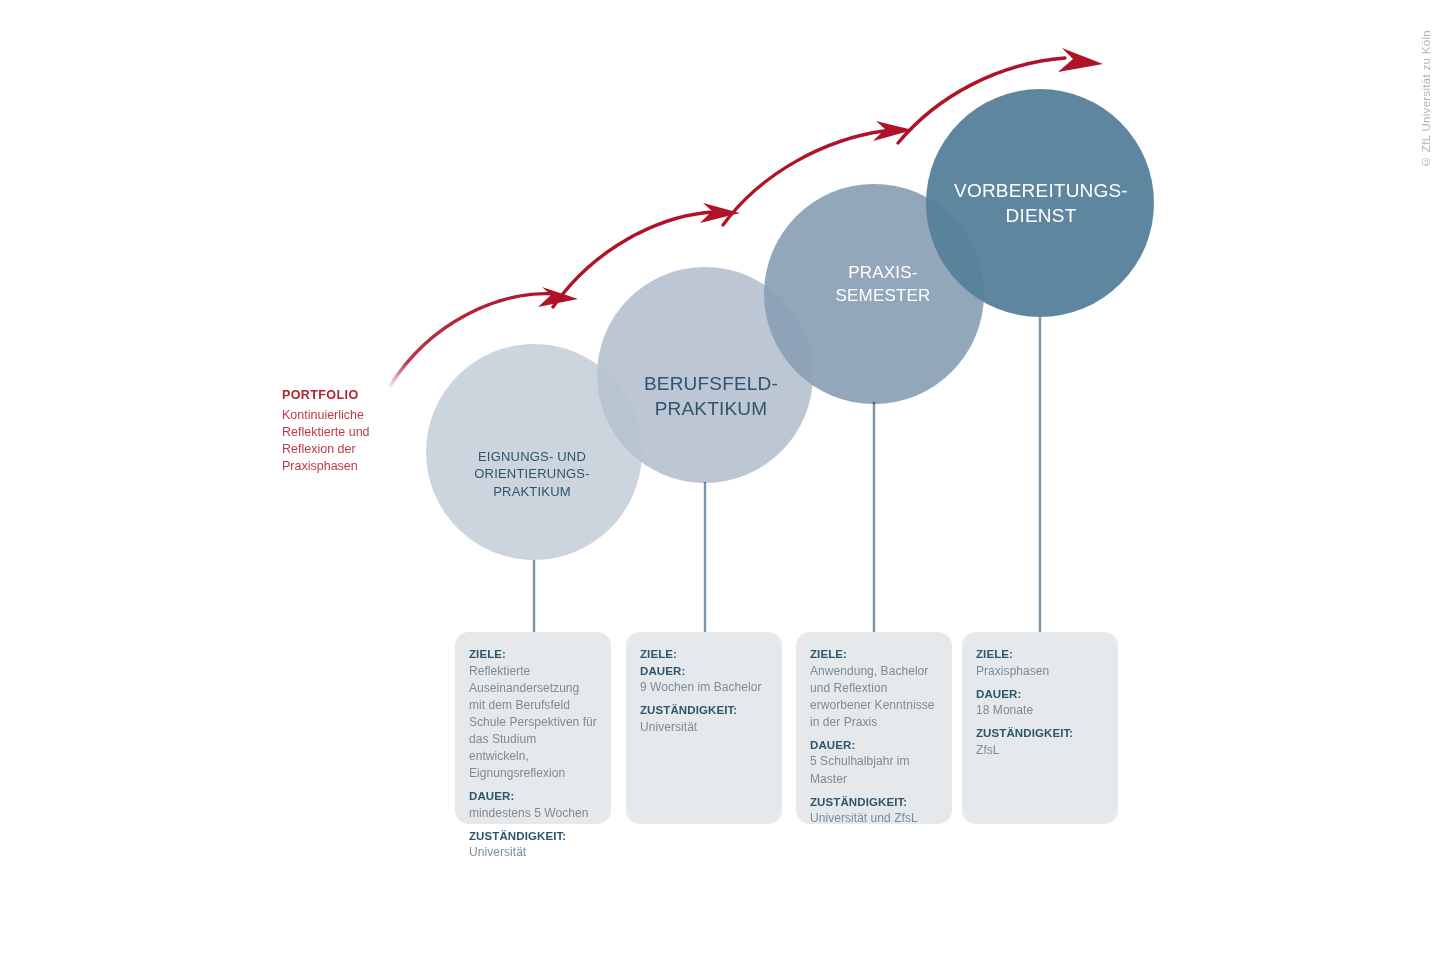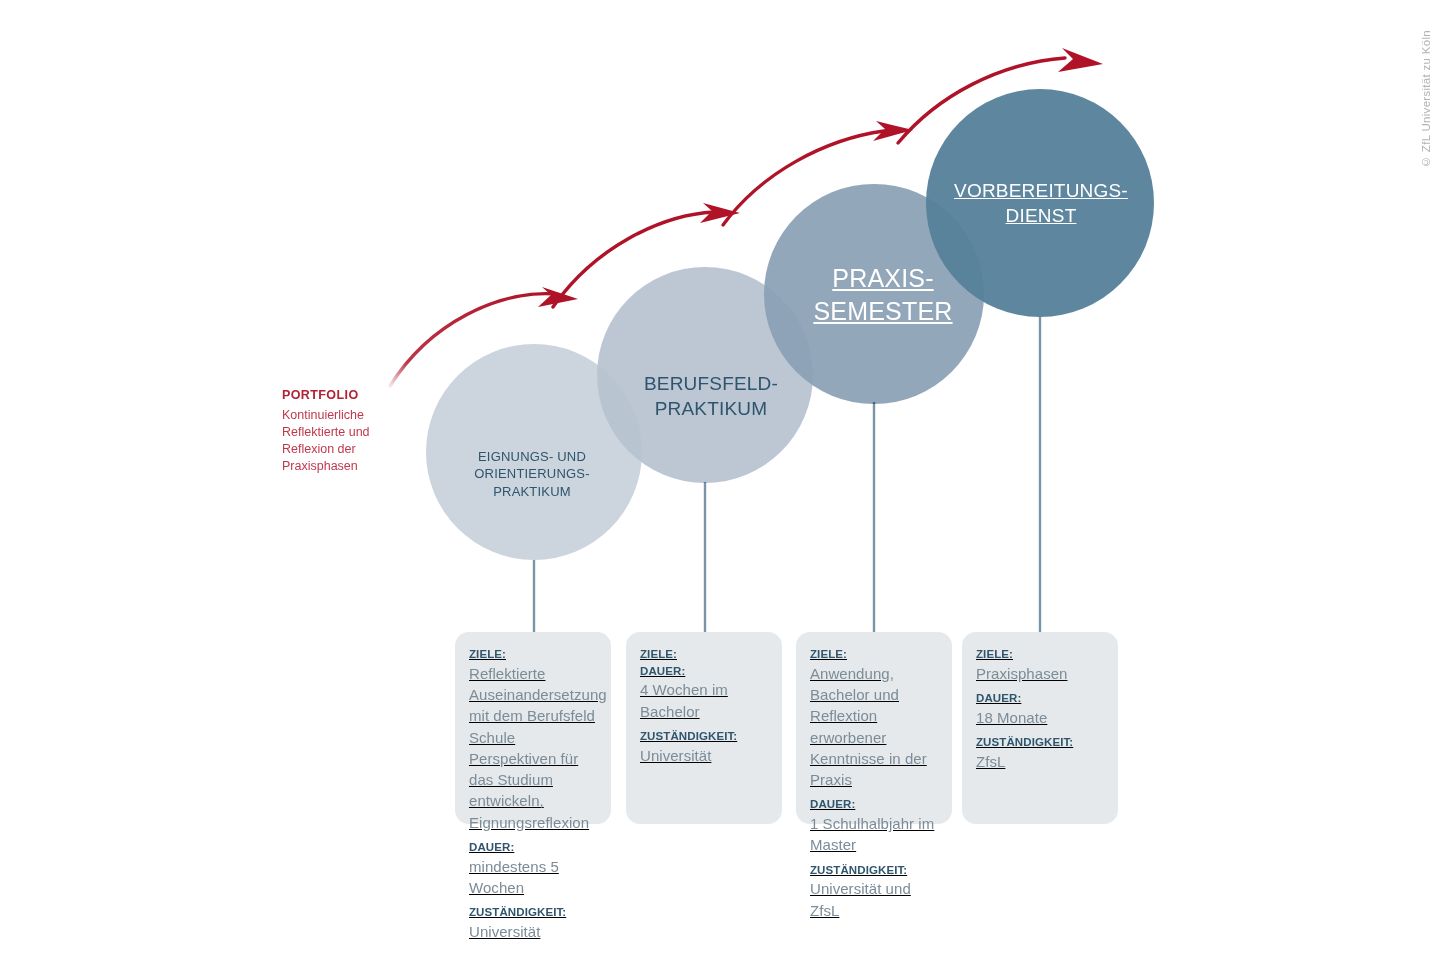--- a/index.html
+++ b/index.html
@@ -56,54 +56,52 @@
     letter-spacing: 0.2px;
     white-space: pre-line;
     pointer-events: none;
   }
   .circle-label.dark {
     color: #2e556d;
     margin-top: 29px;
   }
   .circle-label.light {
     color: #ffffff;
-    text-decoration: underline;
   }
   #label-c1 { left: 421px; top: 419px; width: 222px; font-size: 13px; }
   #label-c2 { left: 600px; top: 342px; width: 222px; font-size: 19px; }
-  #label-c3 { left: 785px; top: 262px; width: 196px; font-size: 25px; }
+  #label-c3 { left: 785px; top: 262px; width: 196px; font-size: 17px; }
   #label-c4 { left: 930px; top: 178px; width: 222px; font-size: 19px; }
 
   
   .card {
     position: absolute;
     top: 632px;
     width: 156px;
     height: 192px;
     background: #e6e9eb;
     border-radius: 14px;
     box-sizing: border-box;
     padding: 14px 14px 10px 14px;
-    text-decoration: underline;
   }
   #card-1 { left: 455px; }
   #card-2 { left: 626px; }
   #card-3 { left: 796px; }
   #card-4 { left: 962px; }
 
   .card-label {
     font-size: 11.5px;
     font-weight: bold;
     color: #2e556d;
     line-height: 1.45;
     margin: 0;
     letter-spacing: 0.1px;
   }
   .card-value {
-    font-size: 15px;
+    font-size: 12px;
     color: #7b8c99;
     line-height: 1.42;
     margin: 0 0 6px 0;
     letter-spacing: 0.05px;
   }
   .card-value:last-child { margin-bottom: 0; }
 
   
   .copyright {
     position: absolute;
@@ -183,30 +181,30 @@
     <p class="card-value">Reflektierte Auseinandersetzung mit dem Berufsfeld Schule Perspektiven für das Studium entwickeln, Eignungsreflexion</p>
     <p class="card-label">DAUER:</p>
     <p class="card-value">mindestens 5 Wochen</p>
     <p class="card-label">ZUSTÄNDIGKEIT:</p>
     <p class="card-value">Universität</p>
   </div>
 
   <div class="card" id="card-2">
     <p class="card-label">ZIELE:</p>
     <p class="card-label">DAUER:</p>
-    <p class="card-value">4 Wochen im Bachelor</p>
+    <p class="card-value">9 Wochen im Bachelor</p>
     <p class="card-label">ZUSTÄNDIGKEIT:</p>
     <p class="card-value">Universität</p>
   </div>
 
   <div class="card" id="card-3">
     <p class="card-label">ZIELE:</p>
     <p class="card-value">Anwendung, Bachelor und Reflextion erworbener Kenntnisse in der Praxis</p>
     <p class="card-label">DAUER:</p>
-    <p class="card-value">1 Schulhalbjahr im Master</p>
+    <p class="card-value">5 Schulhalbjahr im Master</p>
     <p class="card-label">ZUSTÄNDIGKEIT:</p>
     <p class="card-value">Universität und ZfsL</p>
   </div>
 
   <div class="card" id="card-4">
     <p class="card-label">ZIELE:</p>
     <p class="card-value">Praxisphasen</p>
     <p class="card-label">DAUER:</p>
     <p class="card-value">18 Monate</p>
     <p class="card-label">ZUSTÄNDIGKEIT:</p>

